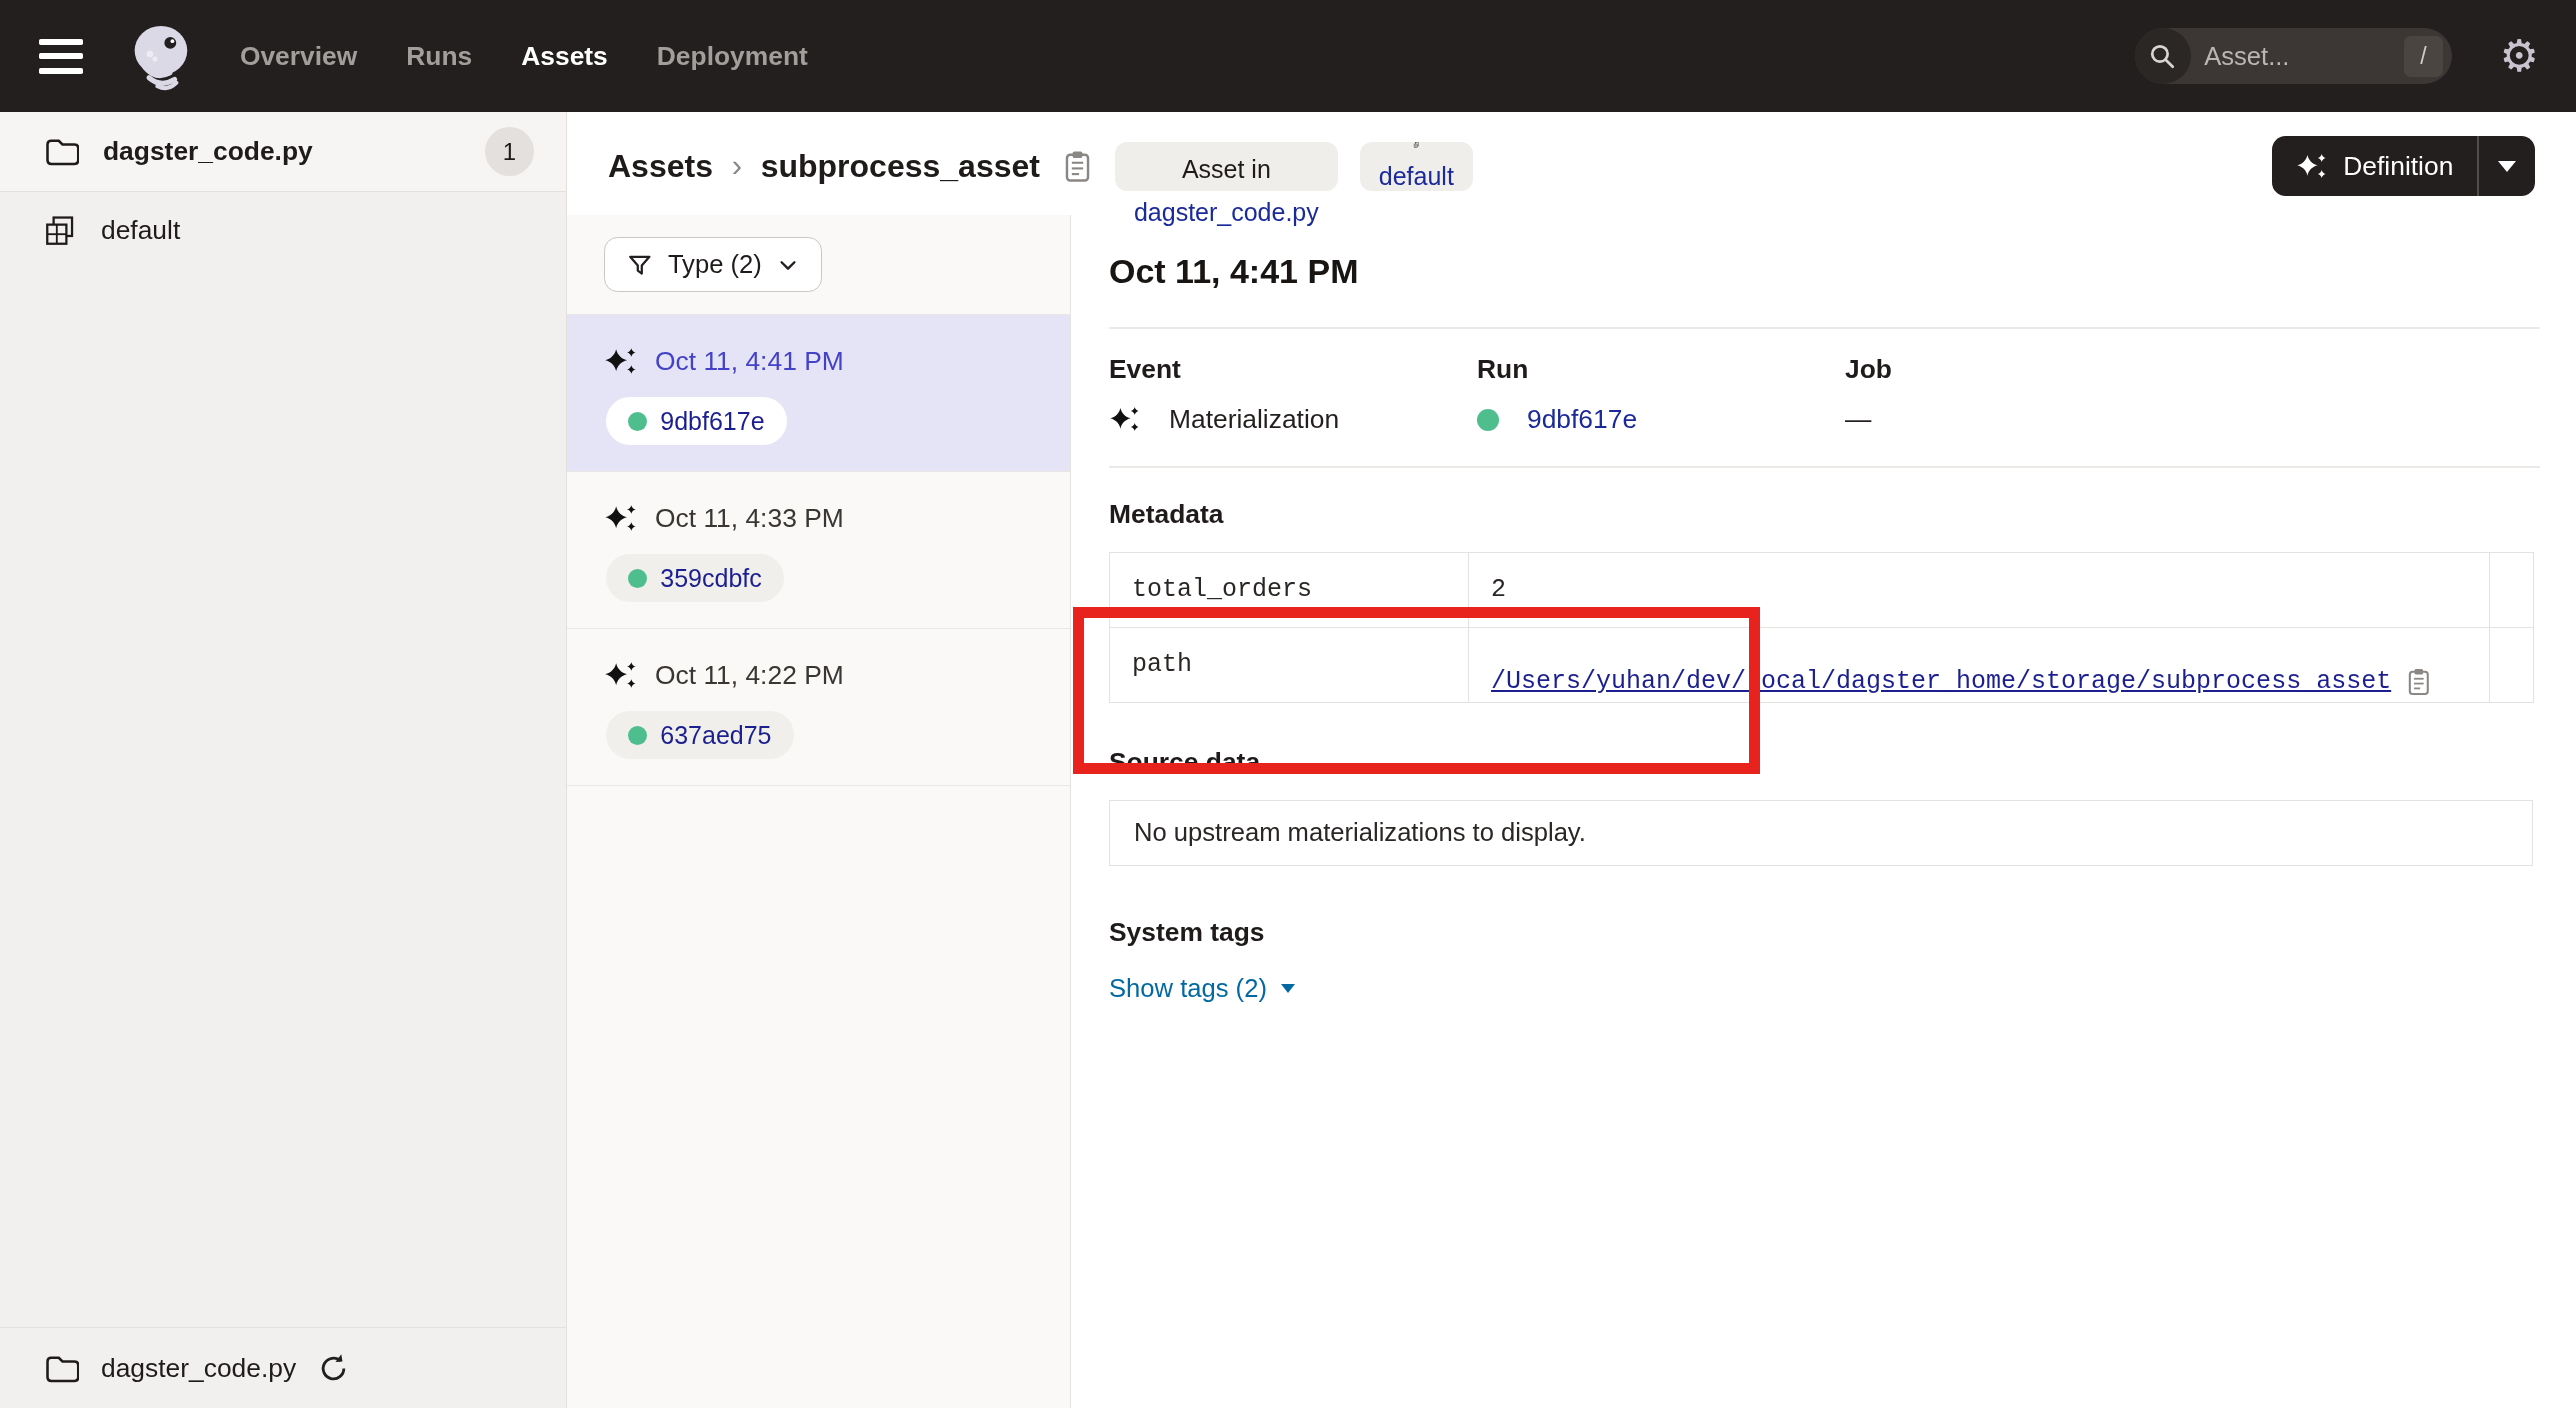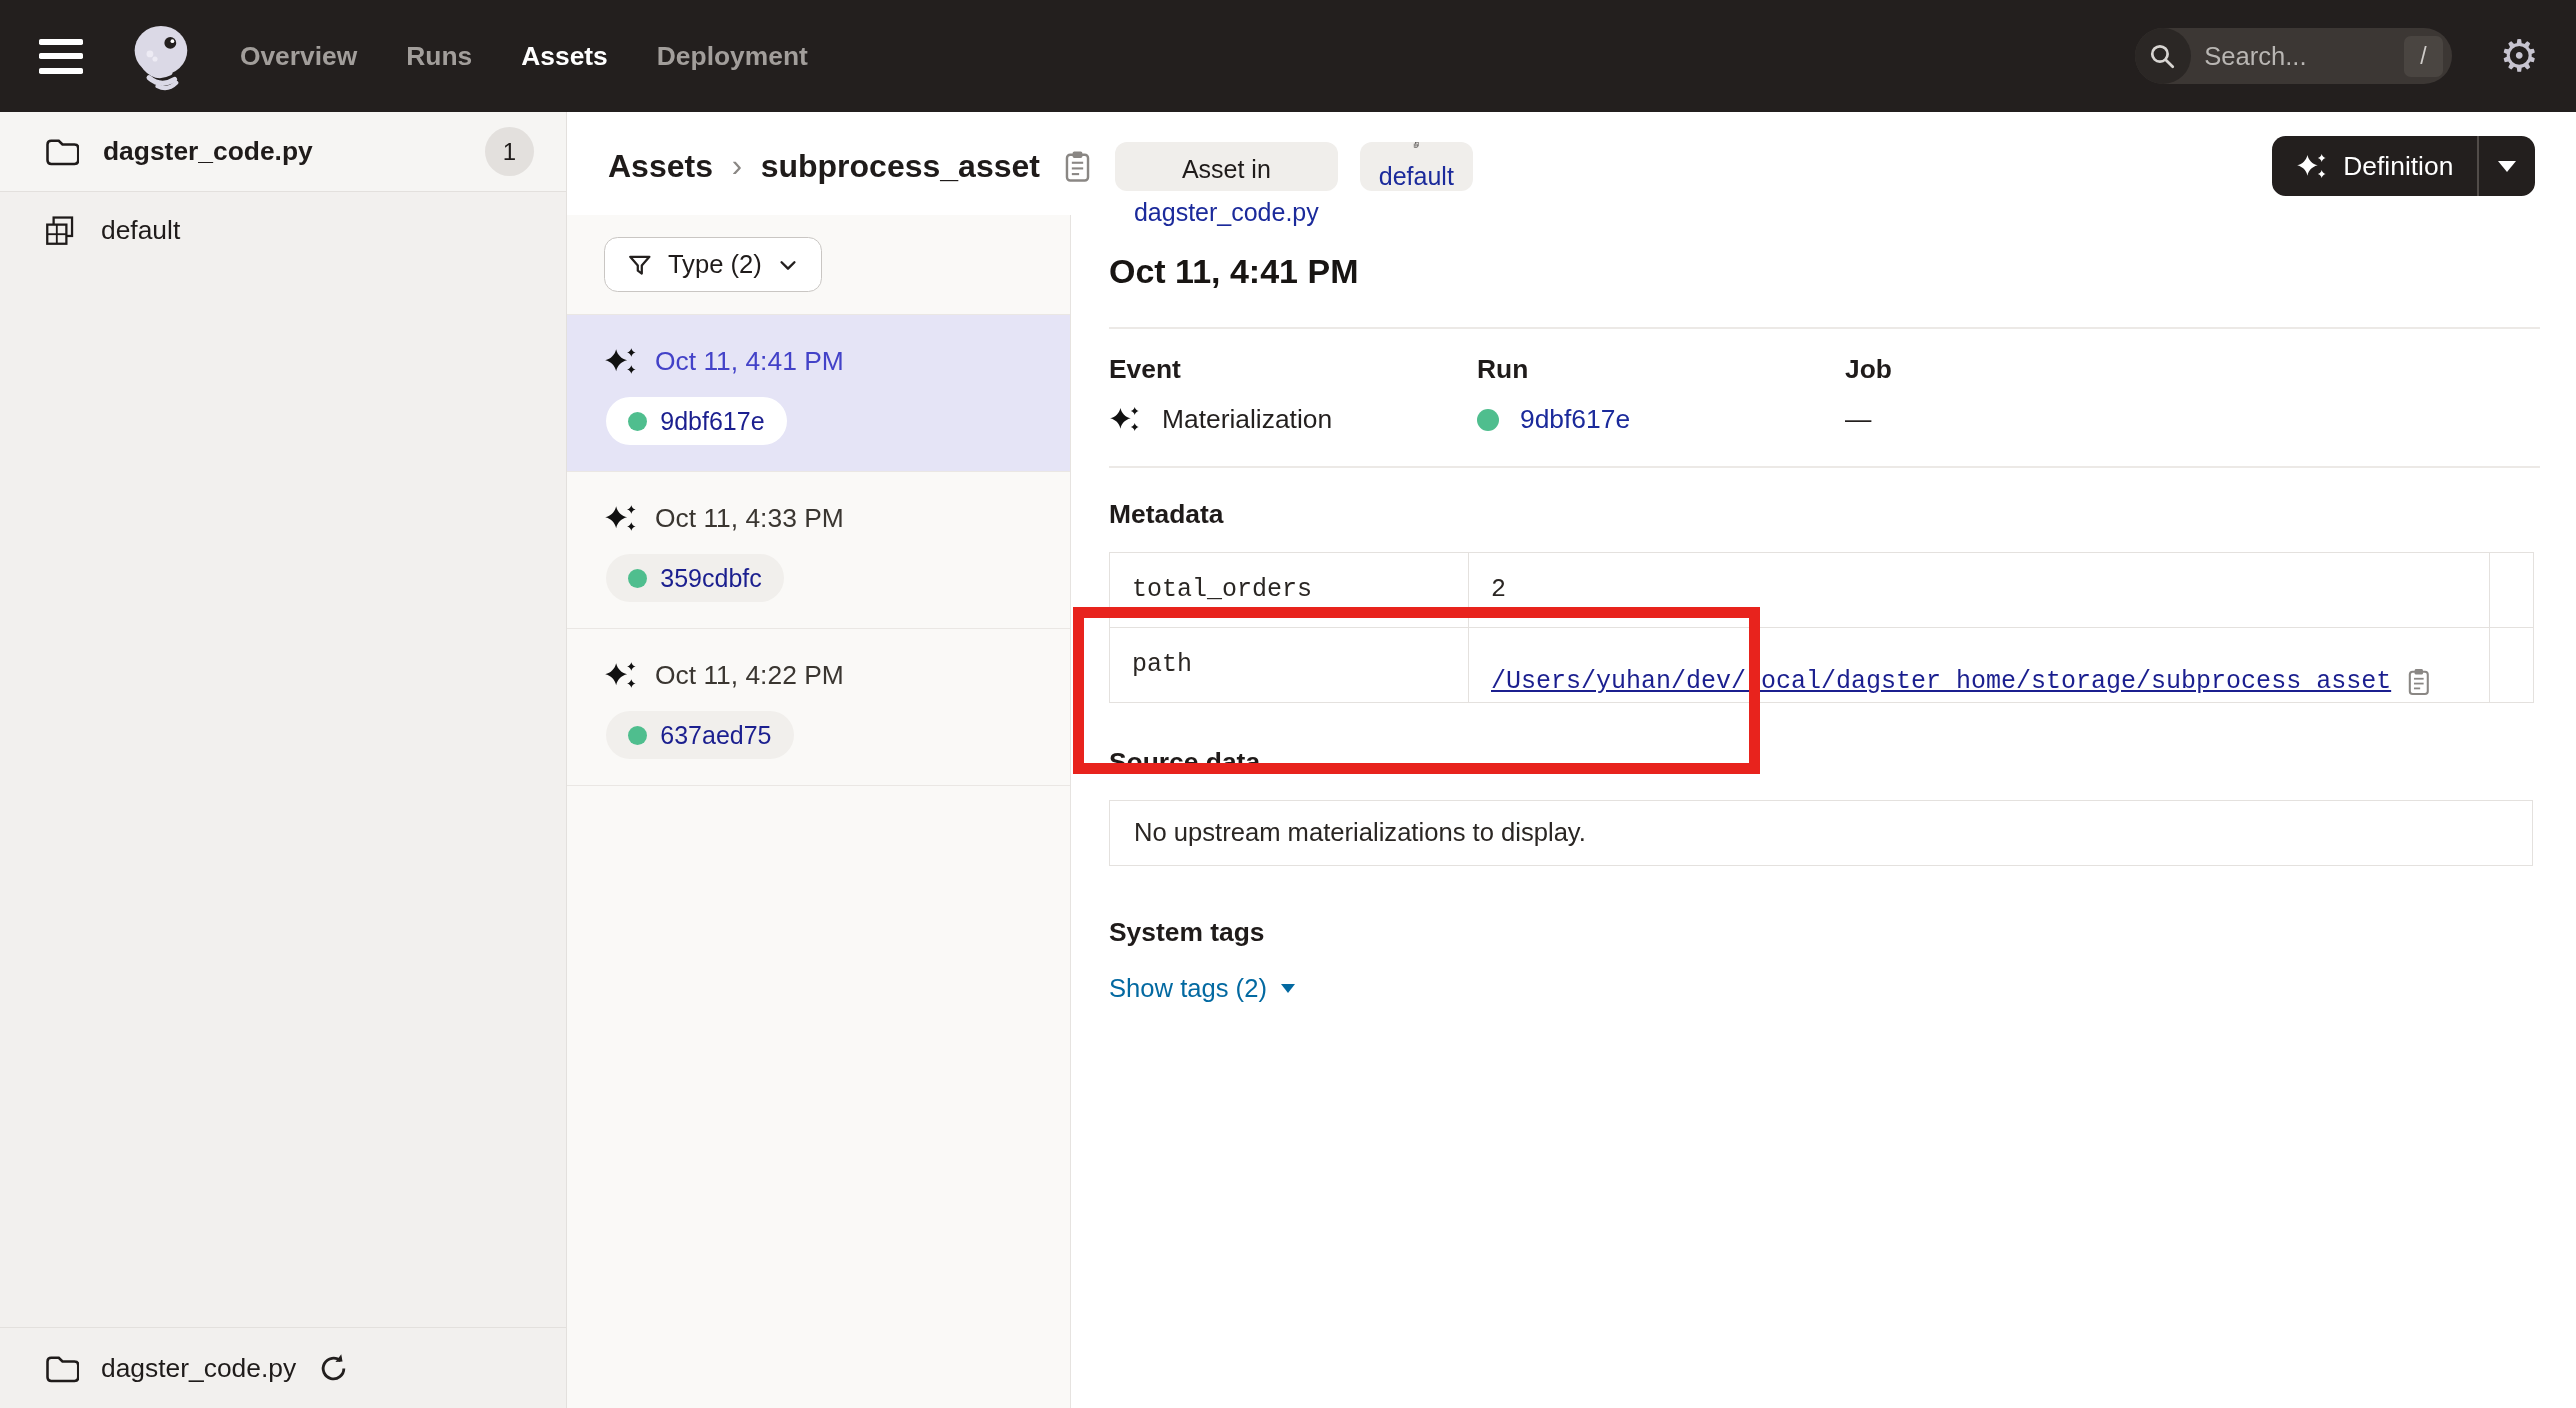--- a/index.html
+++ b/index.html
@@ -109,21 +109,21 @@
   .event-item.selected .run-pill { background:#ffffff; }
   .dot { width:19px; height:19px; border-radius:50%; background:#4FBE8E; flex:none; }
 
   
   .detail { flex:1; padding:37px 36px 0 38px; min-width:0; }
   .detail-title { font-size:34px; font-weight:700; color:#181513; }
   .hr { height:1.7px; background:#ECE9E6; }
   .hr.first { margin-top:36px; }
   .info-grid { display:grid; grid-template-columns:368px 368px 1fr; padding:25.6px 0 31px 0; }
   .info-label { font-size:26.4px; font-weight:700; margin-bottom:19px; }
-  .info-value { display:flex; align-items:center; gap:21px; font-size:26.4px; color:#231F1E; }
+  .info-value { display:flex; align-items:center; gap:28px; font-size:26.4px; color:#231F1E; }
   .section-heading { font-size:26.4px; font-weight:700; margin-top:31px; }
   .meta-table { border-collapse:collapse; table-layout:fixed; width:1424px; margin-top:22px; }
   .meta-table td { border:1.7px solid #E4E1DE; height:75px; padding-left:22px; vertical-align:middle;
                    font-family:"Liberation Mono","DejaVu Sans Mono",monospace; font-size:25px; color:#2A2623; }
   .mono-link { font-family:"Liberation Mono","DejaVu Sans Mono",monospace; color:#1B1F8F; text-decoration:underline; cursor:pointer; }
   .path-cell { display:flex; align-items:center; gap:15.3px;margin-top:34px; }
   .source-box {
     width:1424px; border:1.7px solid #E4E1DE; height:66px; display:flex; align-items:center;
     padding-left:24px; font-size:25.6px; color:#2A2623; margin-top:22px; background:#fff;
   }
@@ -162,21 +162,21 @@
     <div class="nav-link">Deployment</div>
   </div>
   <div class="nav-spacer"></div>
   <div class="search">
     <div class="search-icon-wrap">
       <svg width="29" height="29" viewBox="0 0 34 34">
         <circle cx="14" cy="14" r="9" fill="none" stroke="#D8D5D2" stroke-width="3.2"></circle>
         <line x1="21" y1="21" x2="29" y2="29" stroke="#D8D5D2" stroke-width="3.2" stroke-linecap="round"></line>
       </svg>
     </div>
-    <div class="search-text">Search...</div>
+    <div class="search-text">Asset...</div>
     <div class="kbd">/</div>
   </div>
   <div class="gear">⚙</div>
 </div>
 
 <div class="app">
 
   <div class="sidebar">
     <div class="repo-row">
       <svg width="36" height="36" viewBox="0 0 48 48">

